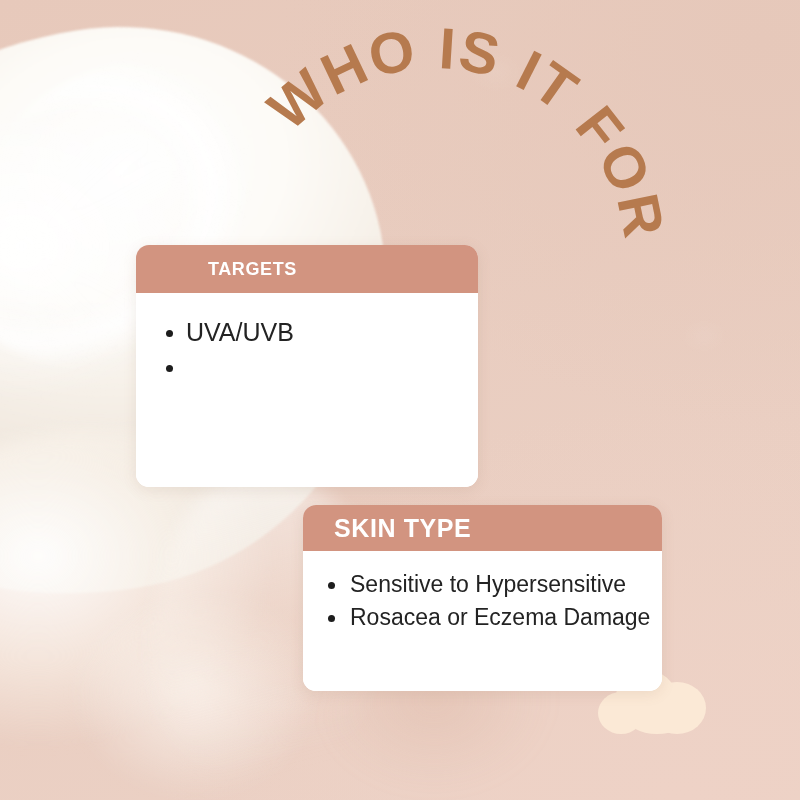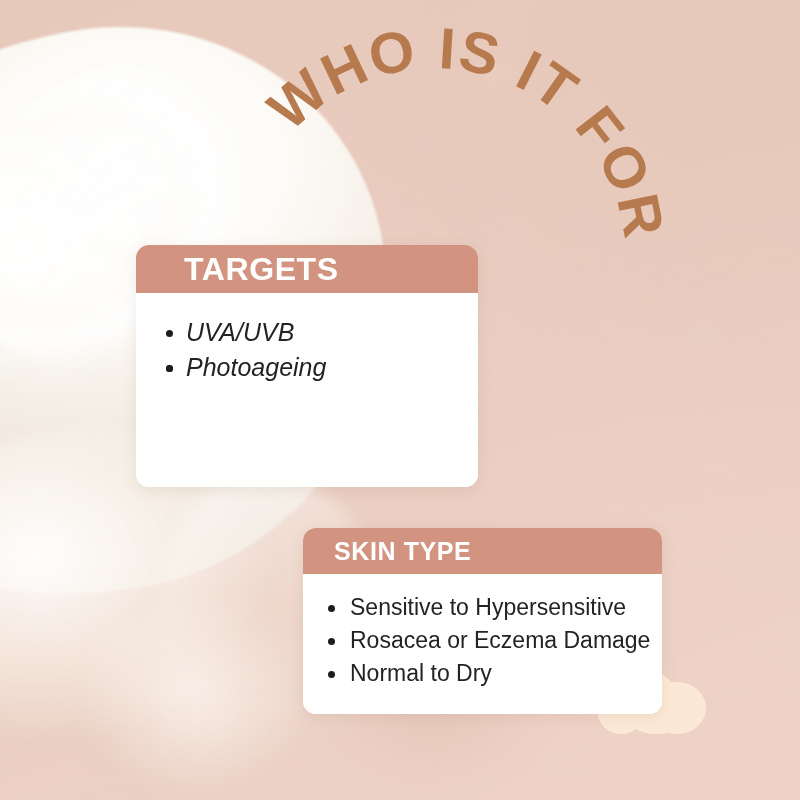--- a/index.html
+++ b/index.html
@@ -140,27 +140,27 @@
     white-space:nowrap;
   }
   ul.bullets li .dot {
     position:absolute;
     background:#1d1d1d;
     border-radius:50%;
   }
 
   
   #card-targets { left:136px; top:245px; width:342px; height:242px; }
-  #card-targets .card-header { height:48px; line-height:48px; padding-left:48px; font-size:32px; }
-  #card-targets .card-body { height:194px; padding:22px 0 0 0;font-style:italic; }
+  #card-targets .card-header { height:48px; line-height:48px; padding-left:72px; font-size:18px; }
+  #card-targets .card-body { height:194px; padding:22px 0 0 0; }
   #card-targets ul.bullets li { font-size:25px; line-height:35px; padding-left:50px; }
   #card-targets ul.bullets li .dot { width:7px; height:7px; left:30px; top:15px; }
 
   
-  #card-skintype { left:303px; top:528px; width:359px; height:186px; }
+  #card-skintype { left:303px; top:505px; width:359px; height:186px; }
   #card-skintype .card-header { height:46px; line-height:46px; padding-left:31px; font-size:25px; }
   #card-skintype .card-body { height:140px; padding:17px 0 0 0; }
   #card-skintype ul.bullets li { font-size:23px; line-height:33px; padding-left:47px; }
   #card-skintype ul.bullets li .dot { width:7px; height:7px; left:25px; top:14px; }
 </style>
 </head>
 <body>
 
 <div id="bg-layer">
   <div class="bg-base"></div>
@@ -196,39 +196,31 @@
   <div class="card-header">TARGETS</div>
   <div class="card-body">
     <ul class="bullets">
       <li>
         <span class="dot"></span>
         <span>UVA/UVB</span>
       </li>
       <li>
         <span class="dot"></span>
       </li>
-      <li>
-        <span class="dot"></span>
-        <span>Photoageing</span>
-      </li>
     </ul>
   </div>
 </div>
 
 <div class="card" id="card-skintype">
   <div class="card-header">SKIN TYPE</div>
   <div class="card-body">
     <ul class="bullets">
       <li>
         <span class="dot"></span>
         <span>Sensitive to Hypersensitive</span>
       </li>
       <li>
         <span class="dot"></span>
         <span>Rosacea or Eczema Damage</span>
       </li>
-      <li>
-        <span class="dot"></span>
-        <span>Normal to Dry</span>
-      </li>
     </ul>
   </div>
 </div>
 
 </body></html>

